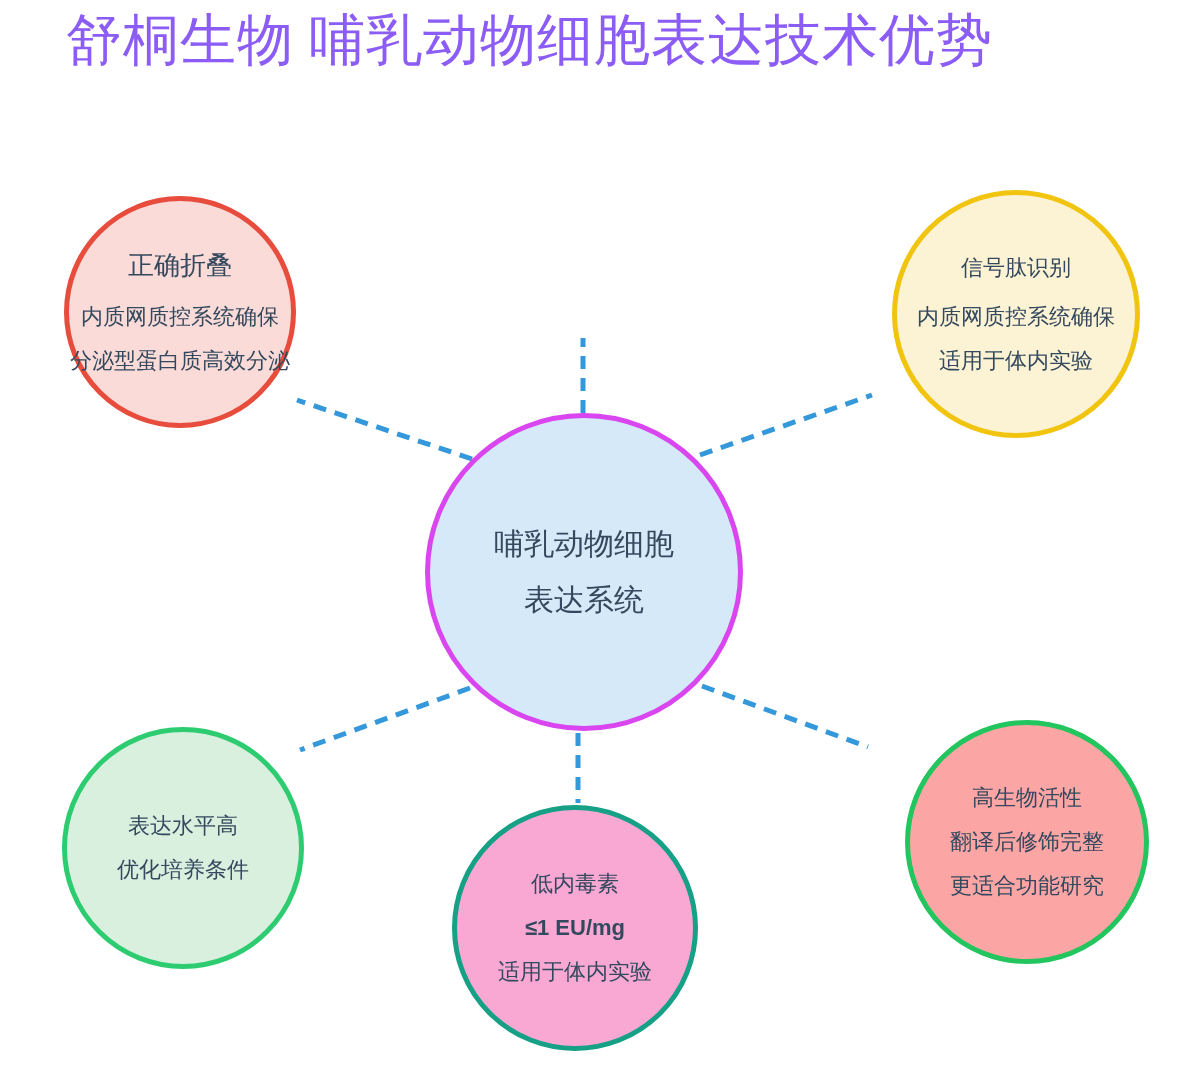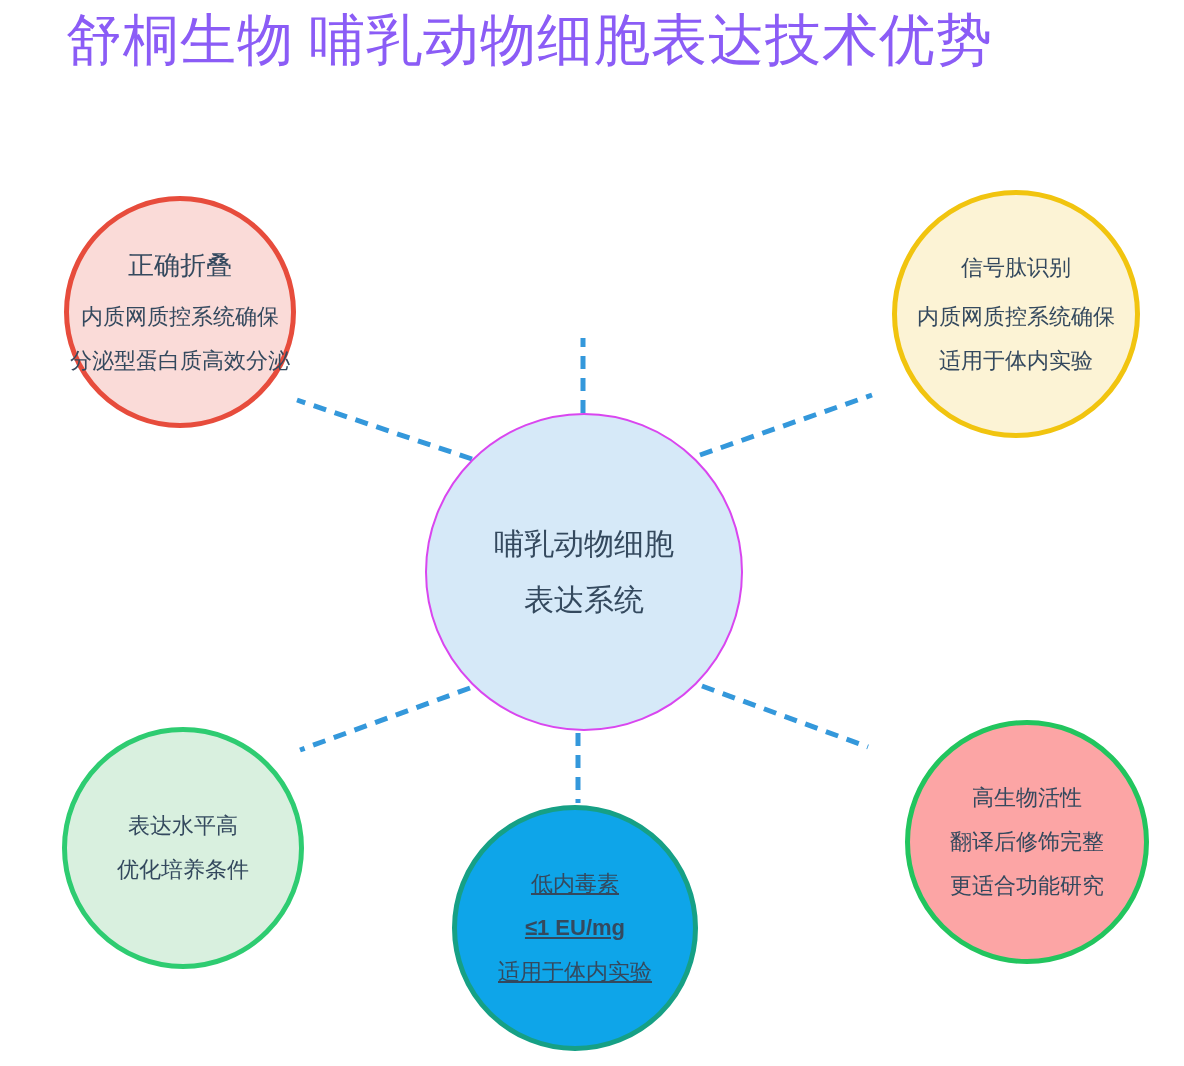--- a/index.html
+++ b/index.html
@@ -53,21 +53,21 @@
     line-height: 1.0;
   }
 
   
   #node-center {
     left: 425px;
     top: 413px;
     width: 318px;
     height: 318px;
     background: #d6e9f8;
-    border: 2px solid #d946ef;
+    border: 5px solid #d946ef;
     z-index: 5;
   }
   #node-center .line {
     font-size: 30px;
     margin: 13px 0;
   }
 
   
   #node-folding {
     left: 64px;
@@ -104,24 +104,23 @@
     height: 242px;
     background: #d9f0df;
     border: 5px solid #2ecc71;
     z-index: 6;
   }
   #node-endotoxin {
     left: 452px;
     top: 805px;
     width: 246px;
     height: 246px;
-    background: #0ea5e9;
+    background: #f9a8d4;
     border: 5px solid #16a085;
     z-index: 6;
-    text-decoration: underline;
   }
   #node-bioactivity {
     left: 905px;
     top: 720px;
     width: 244px;
     height: 244px;
     background: #fca5a5;
     border: 5px solid #22c55e;
     z-index: 6;
   }

